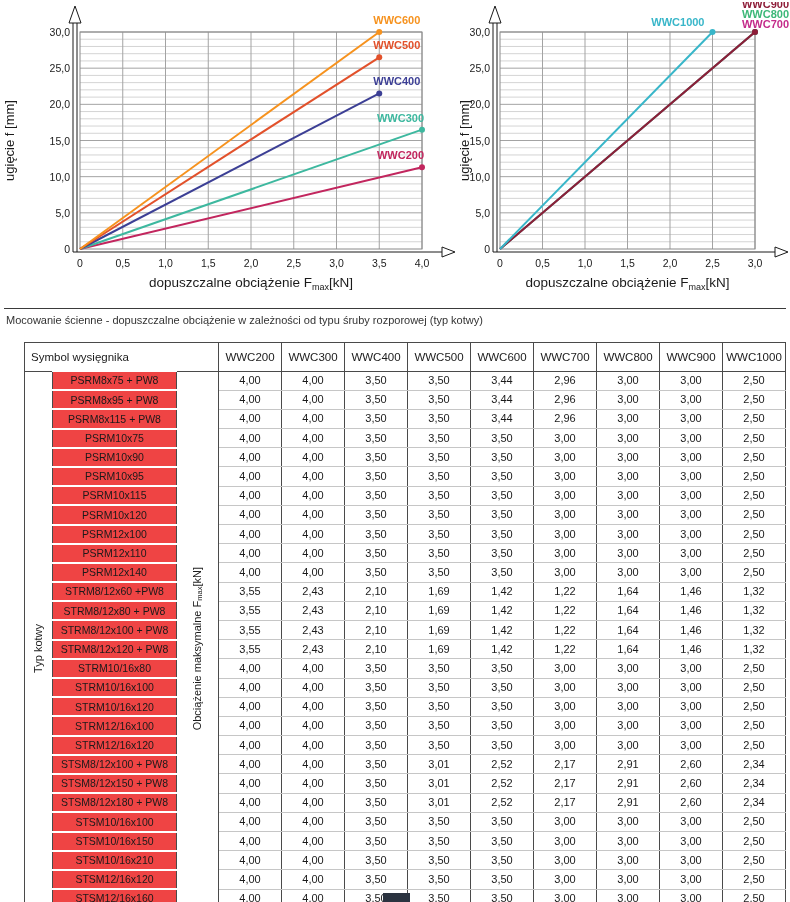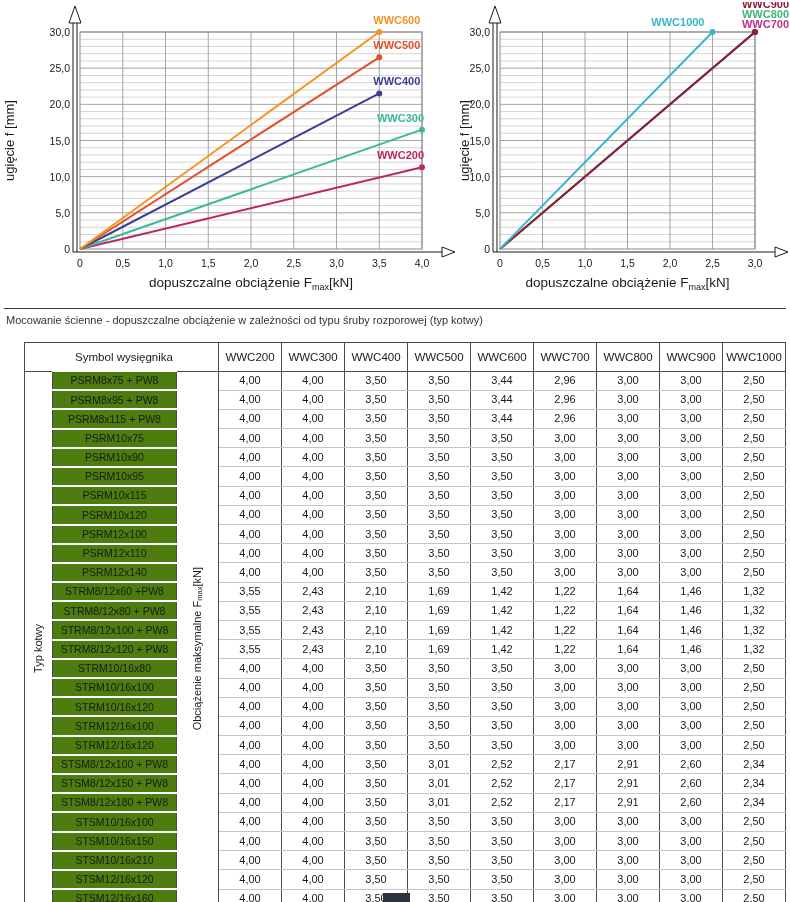--- a/index.html
+++ b/index.html
@@ -5,23 +5,23 @@
   html,body{margin:0;padding:0;}
   body{
     width:790px;height:902px;background:#ffffff;overflow:hidden;position:relative;
     font-family:"Liberation Sans","DejaVu Sans",sans-serif;color:#1a1a1a;
   }
   .charts{display:flex;width:790px;margin-top:2px;}
   svg{font-family:"Liberation Sans","DejaVu Sans",sans-serif;display:block;}
   .caption-wrap{margin:4px 4px 16px 4px;border-top:1px solid #3a3a3a;padding:5px 0 0 2px;font-size:11px;color:#333;}
   table{border-collapse:collapse;table-layout:fixed;width:762px;margin:7px 0 0 24px;font-size:11px;}
   thead th{border:1px solid #4a4a4a;height:25px;font-weight:normal;font-size:11.5px;background:#fff;text-align:center;}
-  thead th.symbol{text-align:center;padding-left:6px;}
+  thead th.symbol{text-align:left;padding-left:6px;}
   td{border-left:1px solid #4a4a4a;border-right:1px solid #4a4a4a;padding:0;text-align:center;height:17.2px;line-height:1;}
-  td.name{background:#4d7c0f;border-top:2px solid #ffffff;border-bottom:2px solid #ffffff;font-size:10.5px;}
+  td.name{background:#ef4444;border-top:2px solid #ffffff;border-bottom:2px solid #ffffff;font-size:10.5px;}
   td.val{border-bottom:1px solid #c6c6c6;border-top:1px solid #c6c6c6;font-size:11px;background:#fff;}
   td.vcol{background:#fff;border:1px solid #4a4a4a;vertical-align:middle;}
   tbody{border:1px solid #4a4a4a;}
   .vtext{writing-mode:vertical-rl;transform:rotate(180deg);display:inline-block;font-size:11px;white-space:nowrap;}
   .vtext sub{font-size:7.5px;}
   .page-marker{position:absolute;left:383px;top:893px;width:27px;height:9px;background:#2b3340;}
 </style>
 </head>
 <body>
 

